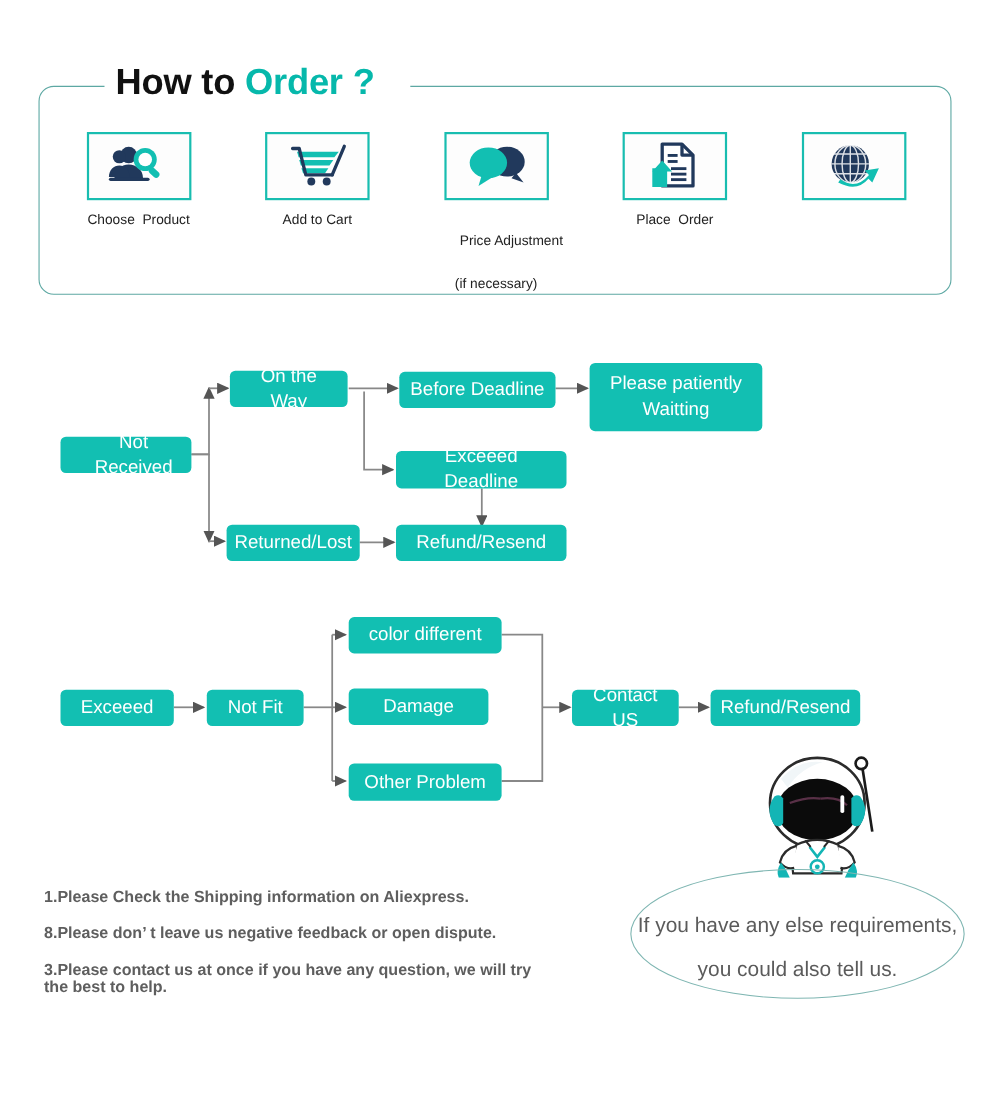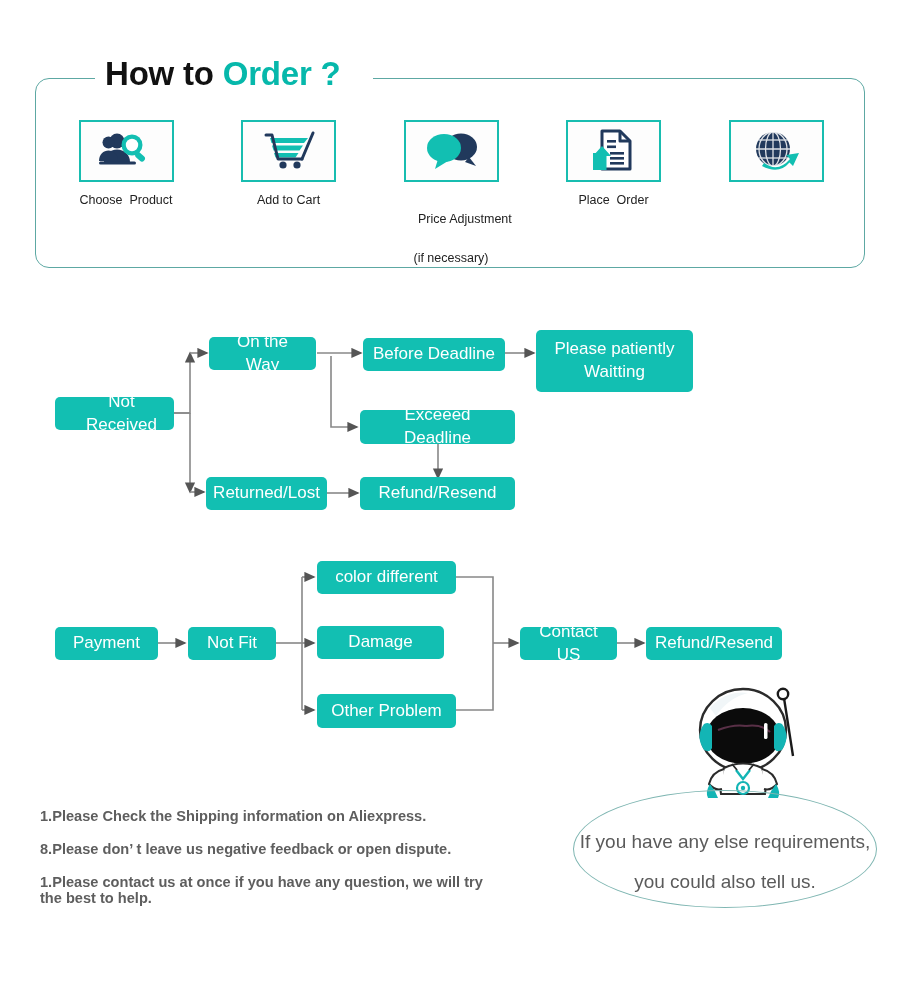--- a/index.html
+++ b/index.html
@@ -274,21 +274,21 @@
           <path d="M302,170 H314" marker-end="url(#ah)"></path>
 
           <path d="M456,37 H493 V170 H456"></path>
           <path d="M493,103 H518" marker-end="url(#ah)"></path>
 
           <path d="M617,103 H644" marker-end="url(#ah)"></path>
         </g>
       </svg>
     </div>
 
-    <div class="node" style="left:55px; top:627px; width:103px; height:33px;">Payment</div>
+    <div class="node" style="left:55px; top:627px; width:103px; height:33px;">Exceeed</div>
 
     <div class="node" style="left:188px; top:627px; width:88px; height:33px;">Not Fit</div>
 
     <div class="node" style="left:317px; top:561px; width:139px; height:33px;">color different</div>
 
     <div class="node" style="left:317px; top:694px; width:139px; height:34px;">Other Problem</div>
 
     <div class="node" style="left:317px; top:626px; width:127px; height:33px;">Damage</div>
 
     <div class="node" style="left:520px; top:627px; width:97px; height:33px;">Contact US</div>
@@ -328,18 +328,18 @@
   <div class="bubble"></div>
   <div class="bubble-text">
     <div>If you have any else requirements,</div>
     <div>you could also tell us.</div>
   </div>
 
   <div class="notes">
     <p>1.Please Check the Shipping information on Aliexpress.</p>
     <p>8.Please don’ t leave us negative feedback or open dispute.</p>
     <p>
-      <span>1.Please contact us at once if you have any question, we will try</span><br>
+      <span>3.Please contact us at once if you have any question, we will try</span><br>
       <span> the best to help.</span>
     </p>
   </div>
 
 </div>
 
 </body></html>

